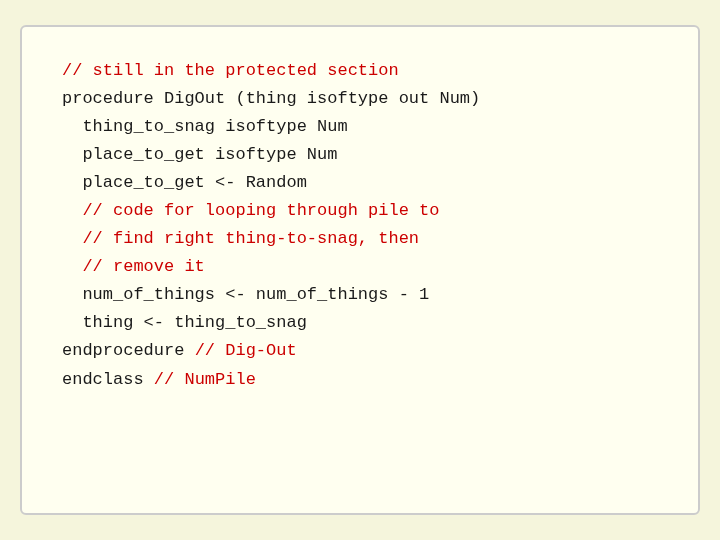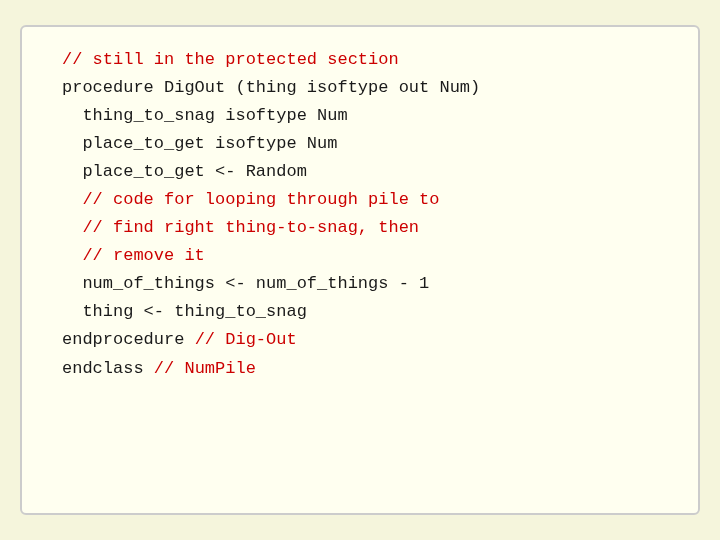--- a/index.html
+++ b/index.html
@@ -17,21 +17,21 @@
       justify-content: center;
       font-family: 'Courier New', Courier, monospace;
     }
 
     .code-container {
       background-color: #fffff0;
       border: 2px solid #ccc;
       border-radius: 6px;
       width: 680px;
       min-height: 490px;
-      padding: 19px 40px;
+      padding: 30px 40px;
     }
 
     .code-block {
       font-size: 17px;
       line-height: 1.65;
       white-space: pre;
     }
 
     .black {
       color: #1a1a1a;

